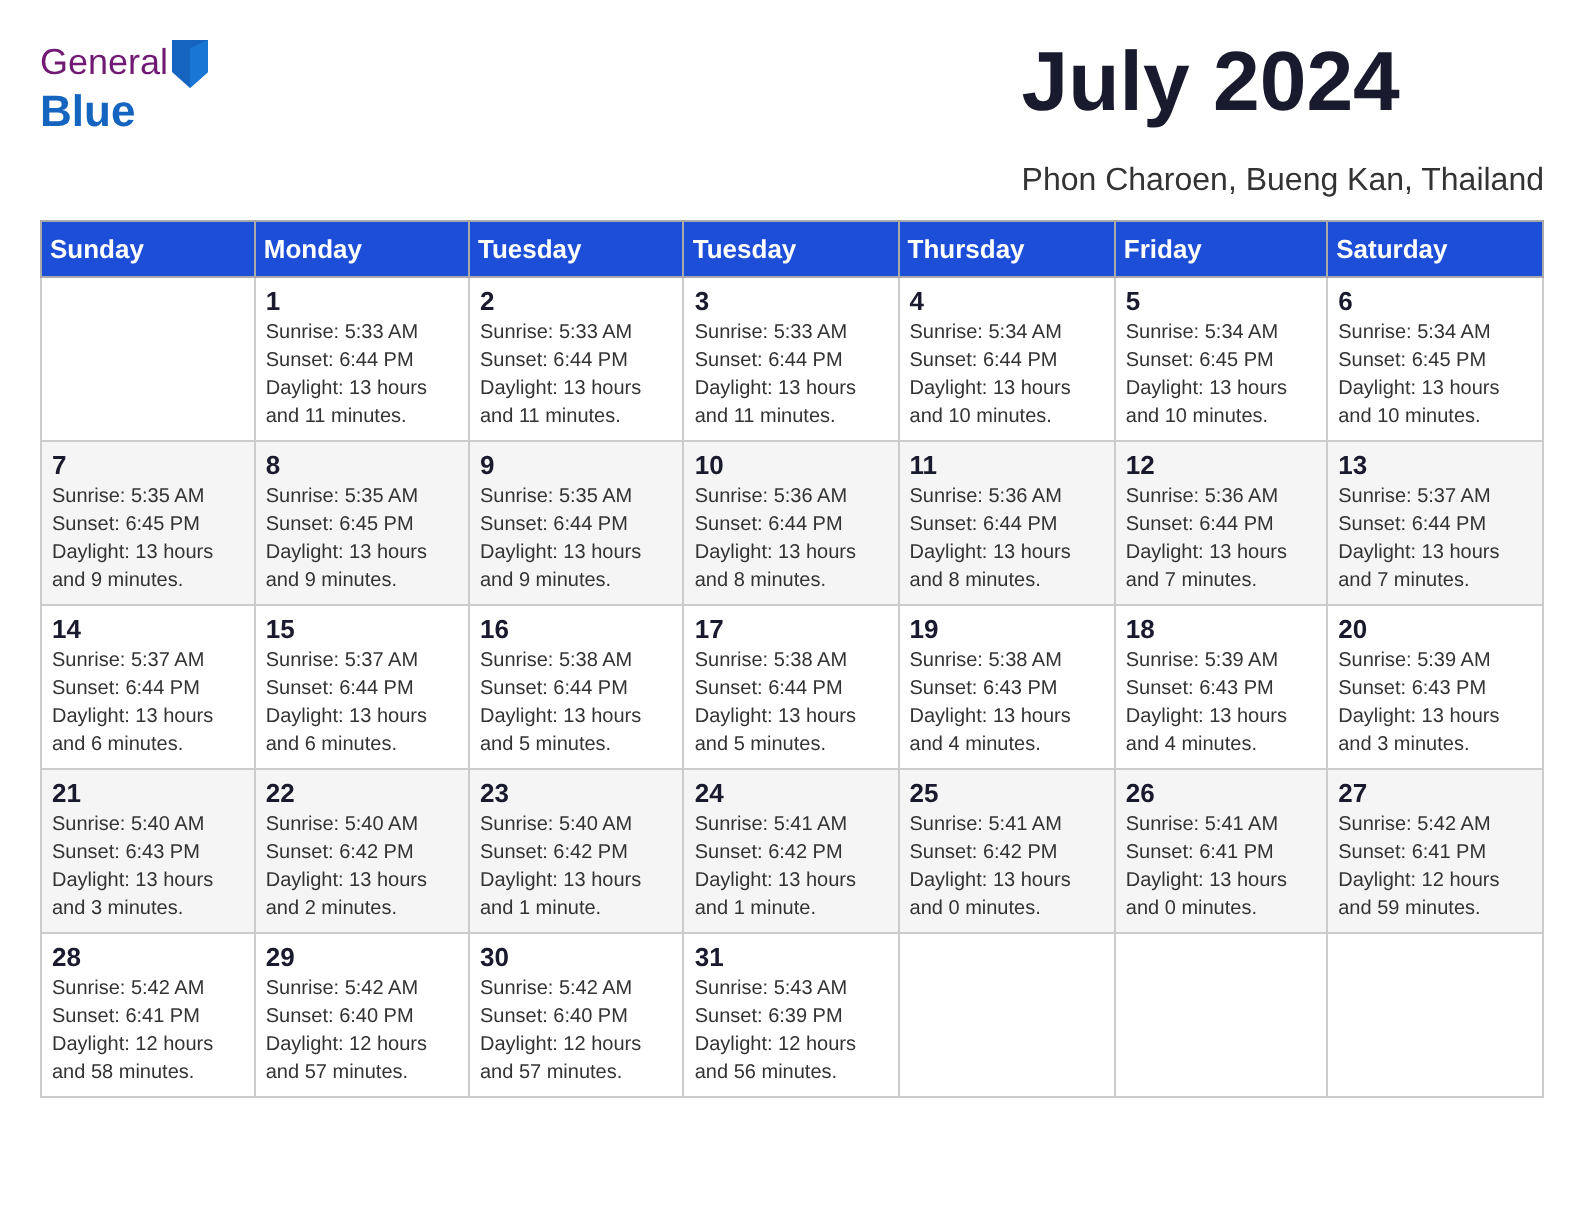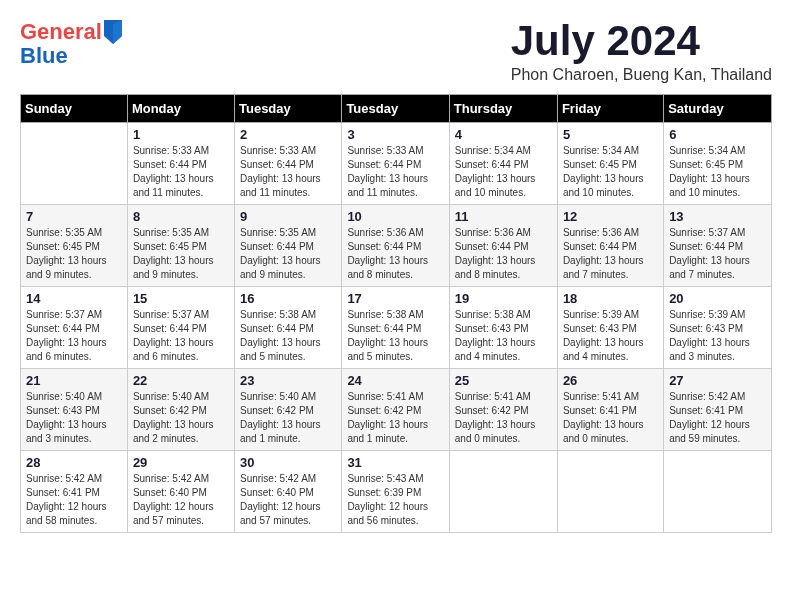--- a/index.html
+++ b/index.html
@@ -19,23 +19,23 @@
     .logo {
       display: flex;
       align-items: center;
     }
     .logo-text {
       display: flex;
       flex-direction: column;
       line-height: 1.1;
     }
     .logo-general {
-      font-size: 22px;
-      font-weight: bold;
-      color: #ef4444;
+      font-size: 18px;
+      font-weight: normal;
+      color: #701a75;
     }
     .logo-blue {
       font-size: 22px;
       font-weight: bold;
       color: #1565c0;
     }
     .logo-icon {
       width: 18px;
       height: 24px;
       margin-left: 2px;
@@ -45,29 +45,29 @@
     }
     .month-year {
       font-size: 42px;
       font-weight: bold;
       color: #1a1a2e;
       line-height: 1;
     }
     .location {
       font-size: 16px;
       color: #333;
-      margin-top: 4px;
+      margin-top: 20px;
     }
     table {
       width: 100%;
       border-collapse: collapse;
       font-size: 11px;
     }
     thead tr th {
-      background-color: #000000;
+      background-color: #1d4ed8;
       color: #fff;
       padding: 6px 4px;
       text-align: left;
       font-size: 13px;
       font-weight: bold;
       border: 1px solid #aaa;
     }
     tbody tr td {
       border: 1px solid #ccc;
       padding: 4px 5px;

